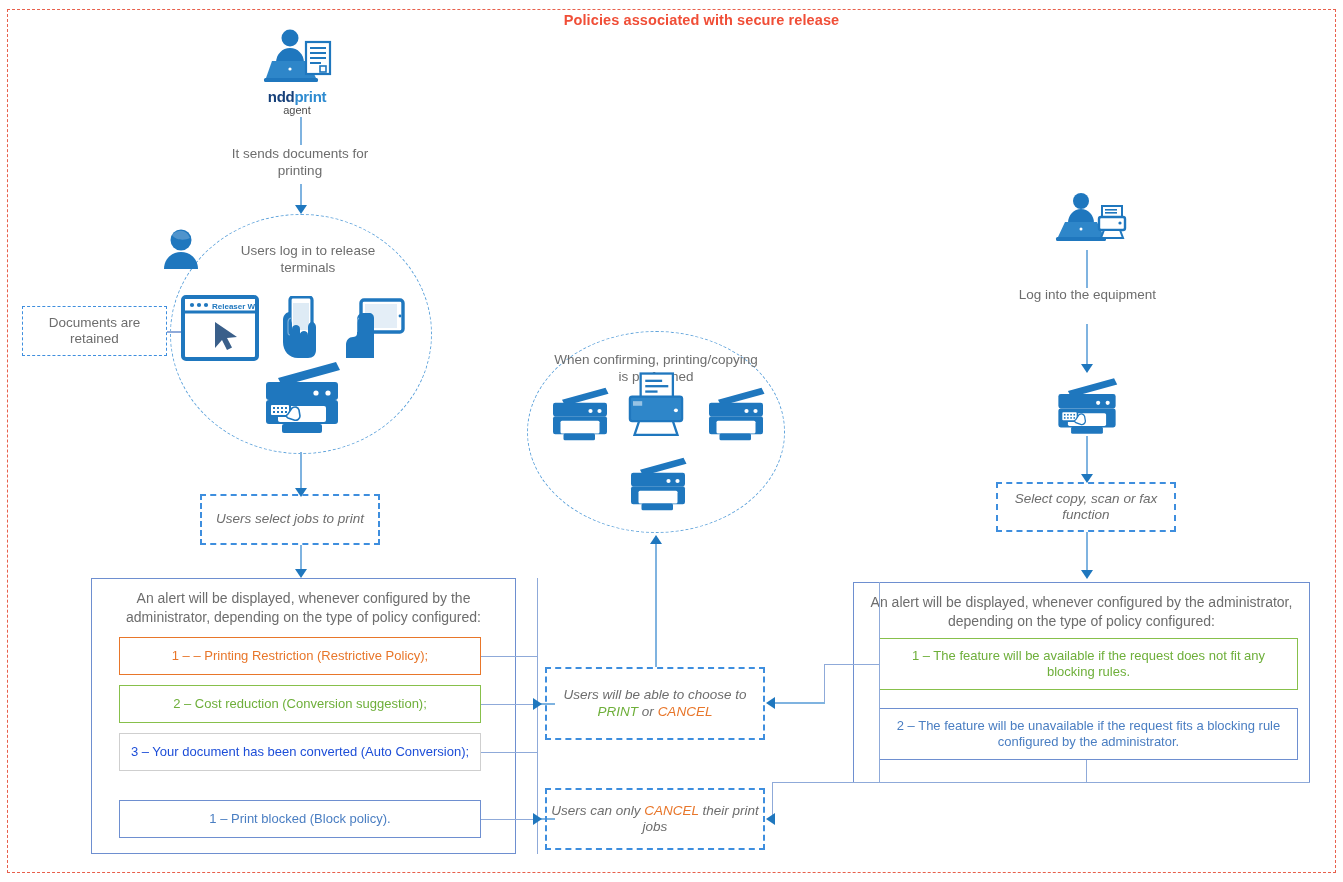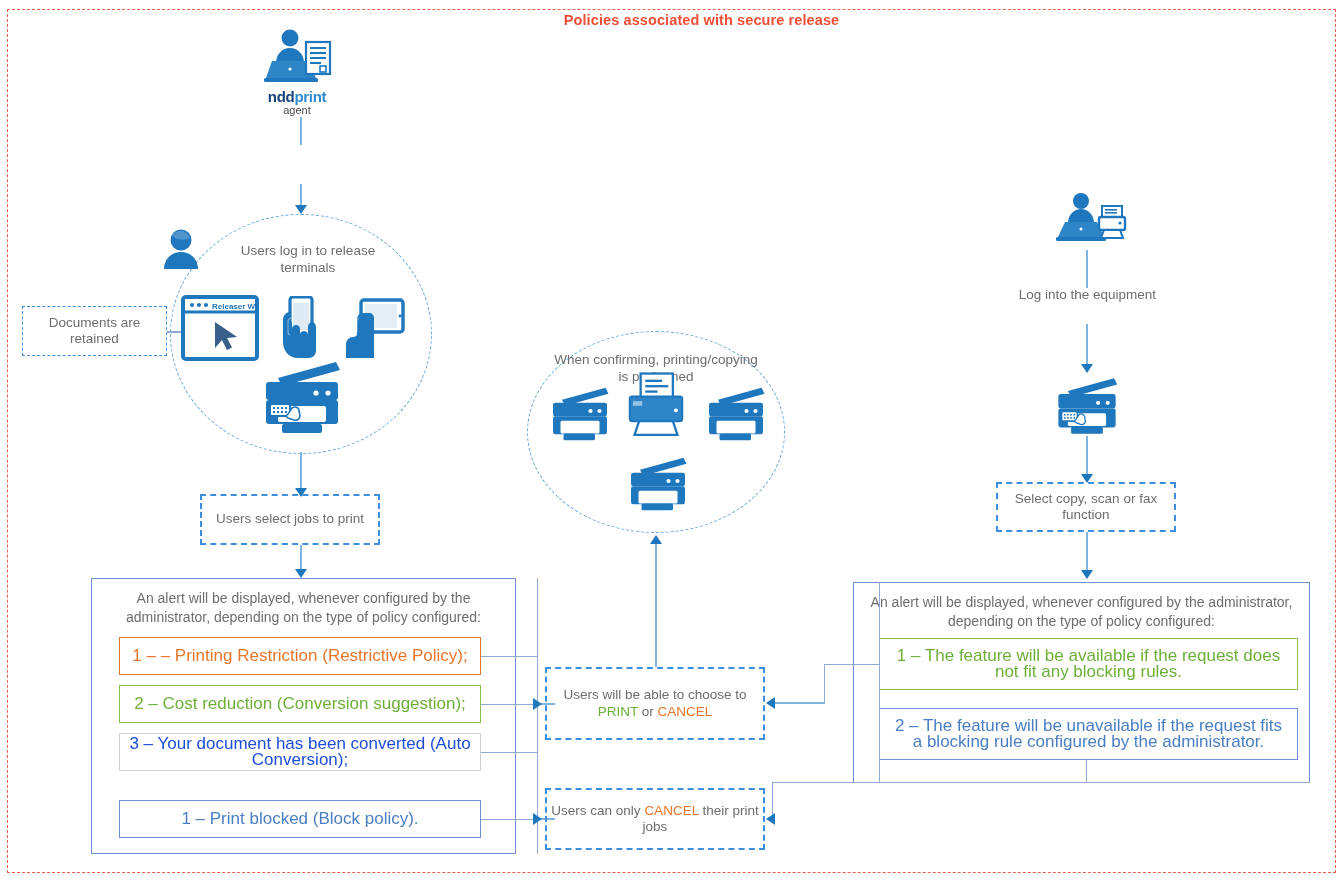--- a/index.html
+++ b/index.html
@@ -21,33 +21,34 @@
   #title{
     left:0;top:12px;width:1343px;text-align:center;
     color:#F04E37;font-weight:bold;font-size:14.5px;letter-spacing:.1px;padding-left:30px;
   }
 
   
   .dashbox{
     border:2px dashed #3E8EDE;
     display:flex;align-items:center;justify-content:center;
     box-sizing:border-box;
+    font-style:italic;
   }
   .dashdotbox{
     border:1.6px dashed #3E8EDE;
     display:flex;align-items:center;justify-content:center;
     box-sizing:border-box;
   }
   .solidbox{
     border:1.3px solid #6E8FD0;
     box-sizing:border-box;background:#fff;
   }
   .policy{
     display:flex;align-items:center;justify-content:center;
-    box-sizing:border-box;font-size:17px;line-height:16px;text-align:center;
+    box-sizing:border-box;font-size:13px;line-height:16px;text-align:center;
     padding:0 8px;background:#fff;
   }
   .p-orange{border:1.4px solid #E8762A;color:#E8762A;}
   .p-green {border:1.4px solid #87C04B;color:#6EAF3A;}
   .p-gray  {border:1.4px solid #CFCFCF;color:#1d4ed8;}
   .p-blue  {border:1.4px solid #6E8FD0;color:#4A7EC2;}
 
   .hdrtext{
     position:absolute;left:0;right:0;top:10px;
     color:#6d6d6d;font-size:14px;line-height:19px;text-align:center;padding:0 12px;
@@ -102,20 +103,21 @@
     </svg>
   </div>
   <div class="logo-wrap" style="left:232px;top:88px;width:130px;">
     <div class="logo-text">
       <span class="logo-ndd">ndd</span><span class="logo-print">print</span>
     </div>
     <div class="logo-sub">agent</div>
   </div>
 
   <div class="ln-v" style="left:300px;top:117px;height:28px;"></div>
+  <div class="abs txt" style="left:210px;top:146px;width:180px;">It sends documents for printing</div>
   <div class="ln-v" style="left:300px;top:184px;height:23px;"></div>
   <div class="arw-d" style="left:295px;top:205px;"></div>
 
   <div class="oval" style="left:170px;top:214px;width:262px;height:240px;"></div>
   <div class="abs txt" style="left:218px;top:243px;width:180px;">Users log in to release terminals</div>
 
   <div class="ico" style="left:157px;top:225px;">
     <svg width="48" height="48" viewBox="0 0 48 48">
       <circle cx="24" cy="15" r="10.5" fill="#1F77BE"></circle>
       <path d="M7 44c0-10 7.6-17 17-17s17 7 17 17z" fill="#1F77BE"></path>

